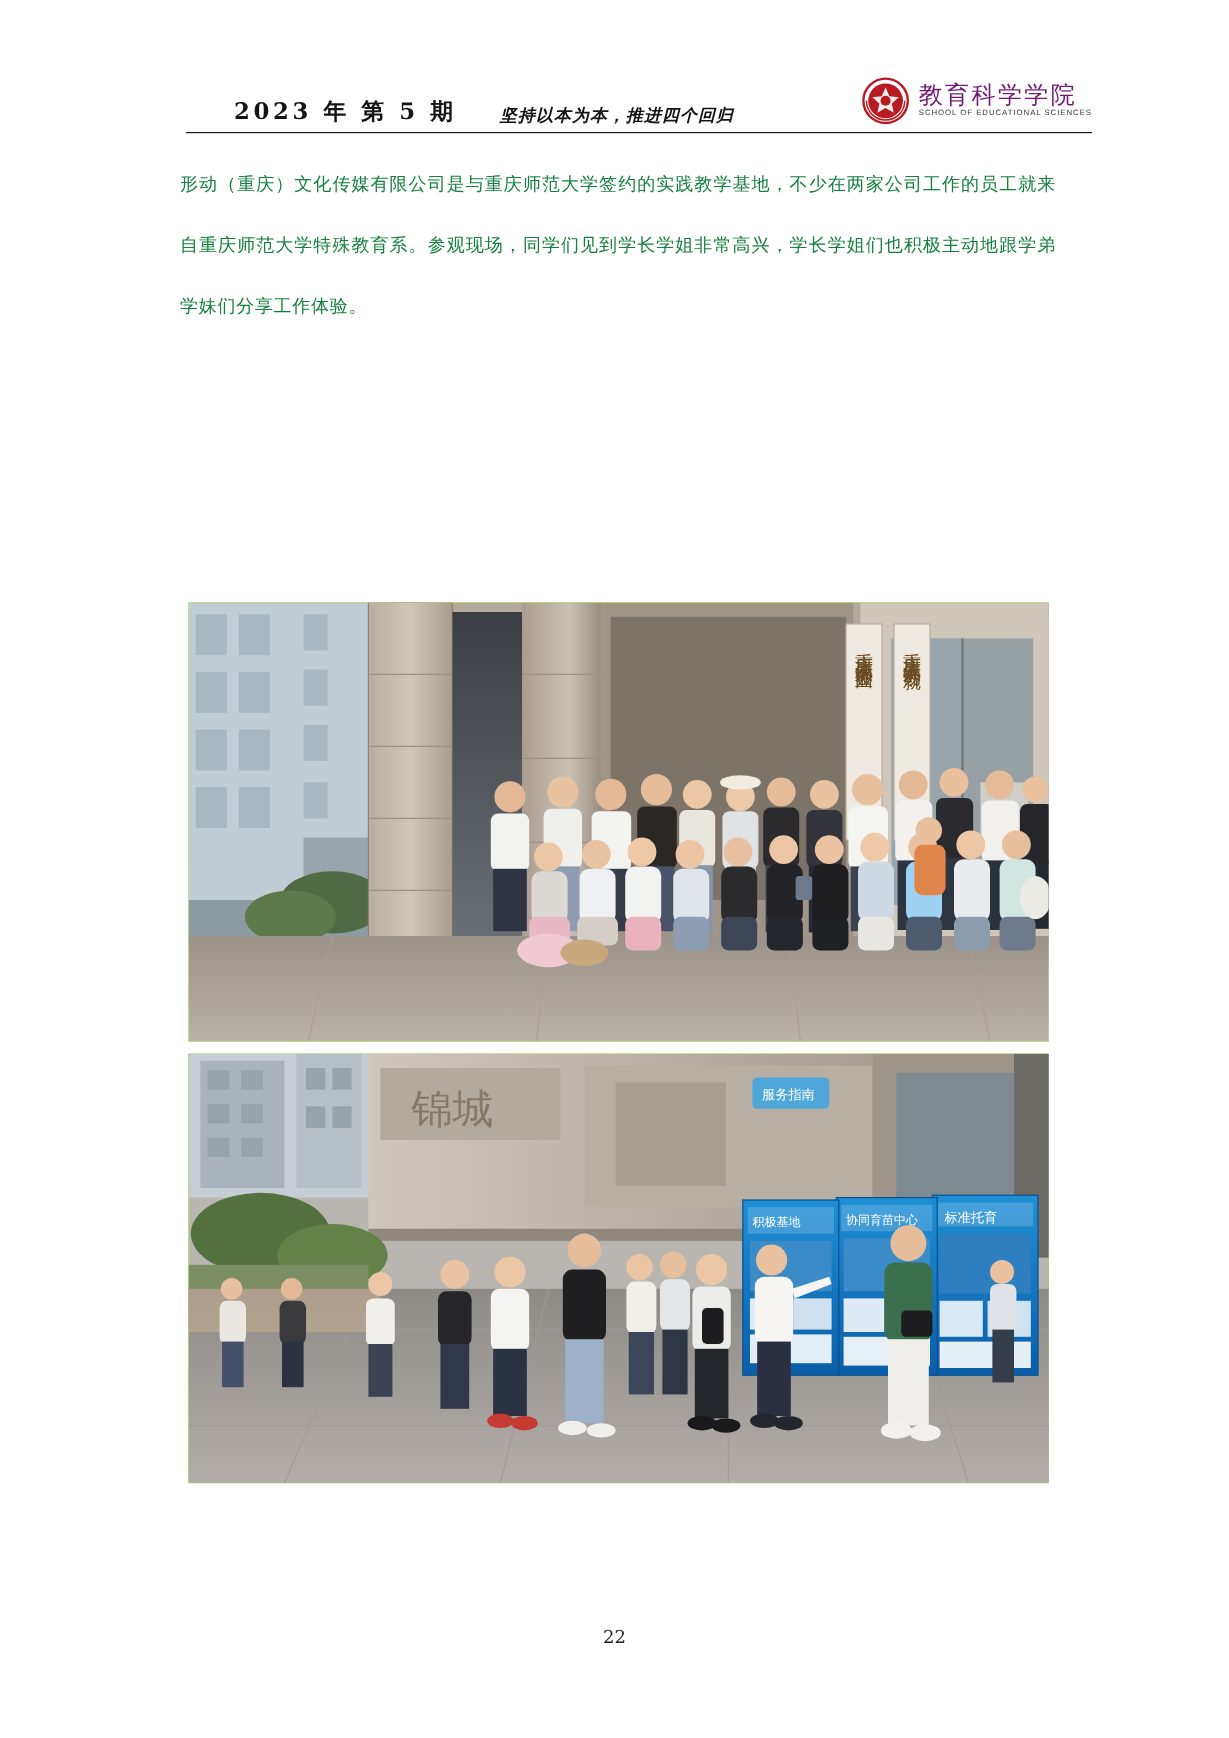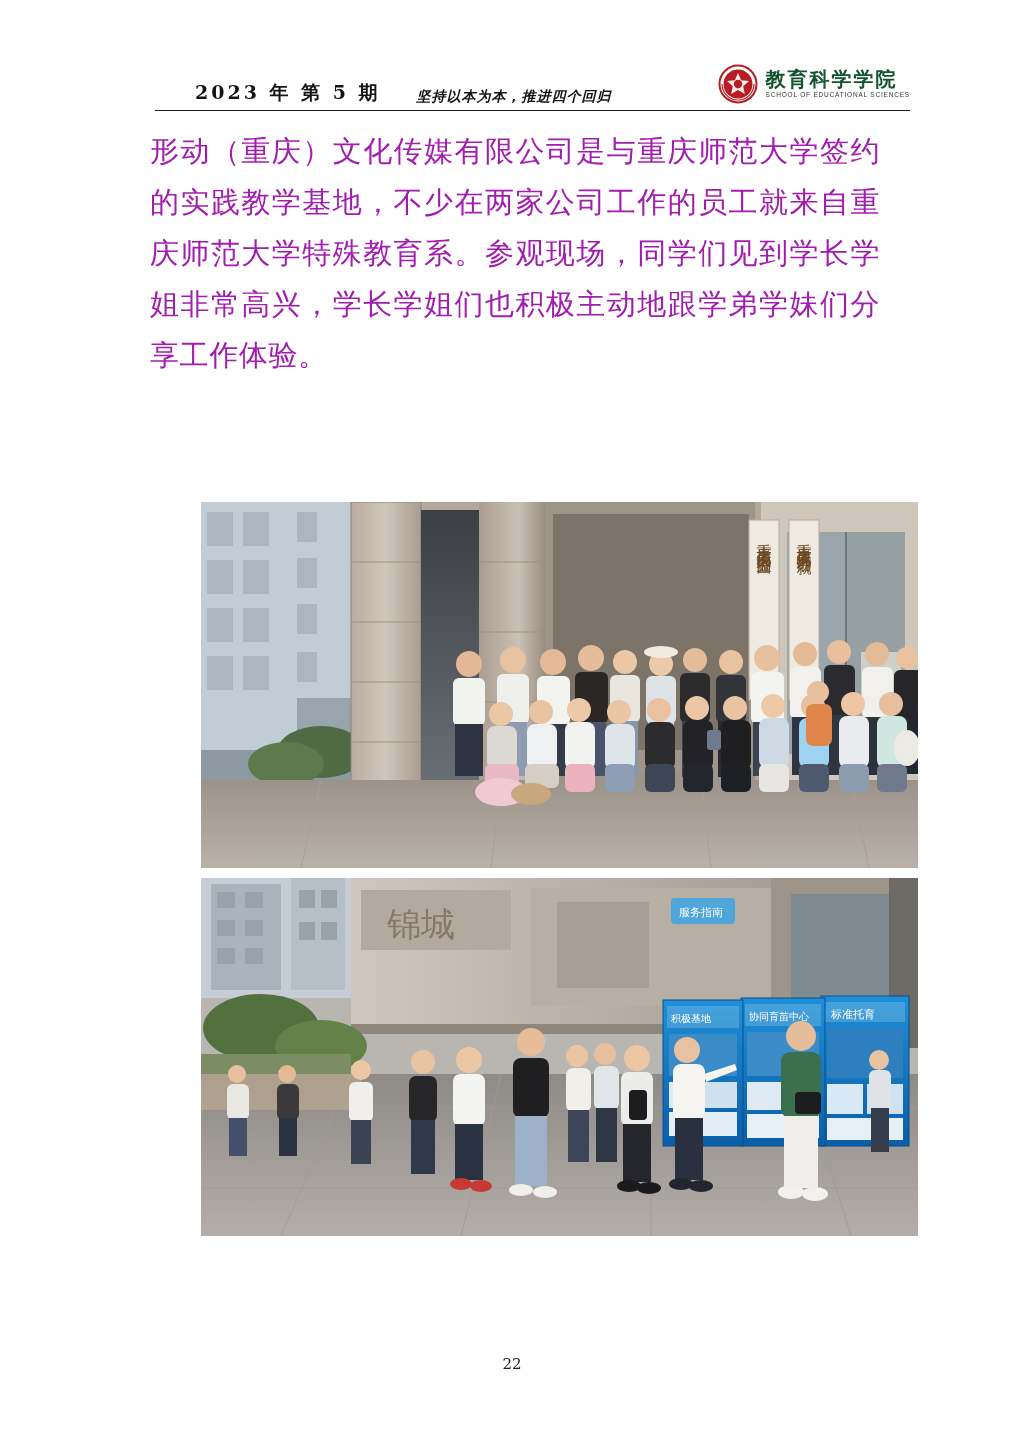--- a/index.html
+++ b/index.html
@@ -68,24 +68,24 @@
     flex: none;
   }
   .logo-text {
     display: flex;
     flex-direction: column;
     justify-content: center;
     line-height: 1;
   }
   .logo-cn {
     font-family: "DejaVu Serif", "Liberation Serif", serif;
-    font-weight: bold;
+    font-weight: normal;
     font-size: 20px;
     letter-spacing: 2px;
-    color: #14532d;
+    color: #701a75;
   }
   .logo-en {
     font-family: "Liberation Sans", sans-serif;
     font-size: 6.5px;
     letter-spacing: 0.8px;
     color: #333;
     margin-top: 3px;
   }
   .header-rule {
     position: absolute;
@@ -98,39 +98,38 @@
 
   
   .content {
     position: absolute;
     left: 150px;
     top: 128px;
     width: 730px;
   }
   p.para {
     margin: 0 0 0 0;
-    font-family: Liberation Mono, monospace;
-    font-size: 29px;
+    font-family: Liberation Sans, sans-serif;
+    font-size: 15px;
     line-height: 51px;
     letter-spacing: 0.6px;
     text-align: justify;
     text-justify: inter-ideograph;
-    color: #a21caf;
+    color: #15803d;
   }
   p.para.indent {
     text-indent: 48px;
     margin-top: 2px;
   }
 
   
   .photo {
     position: absolute;
     overflow: hidden;
     background: #84cc16;
-    margin-left: 44px;
   }
   #photo-top {
     left: 157px;
     top: 502px;
     width: 717px;
     height: 366px;
   }
   #photo-bottom {
     left: 157px;
     top: 878px;

